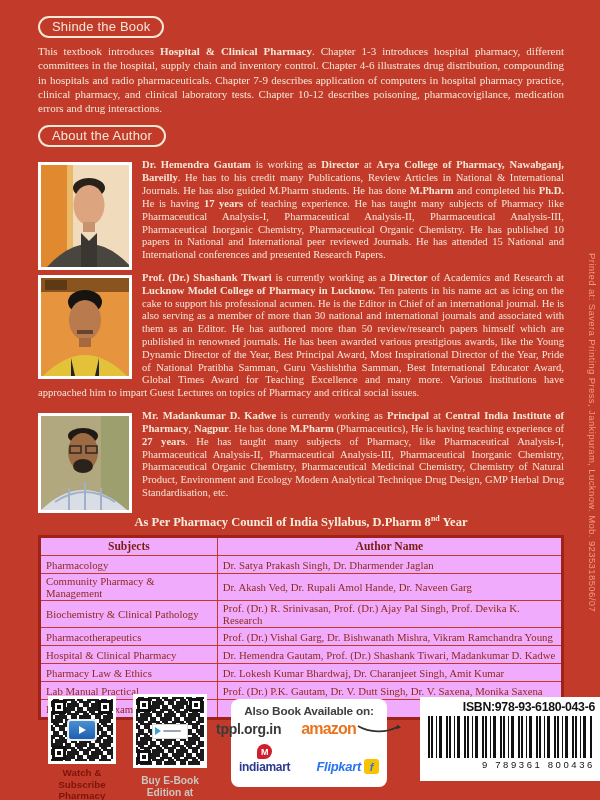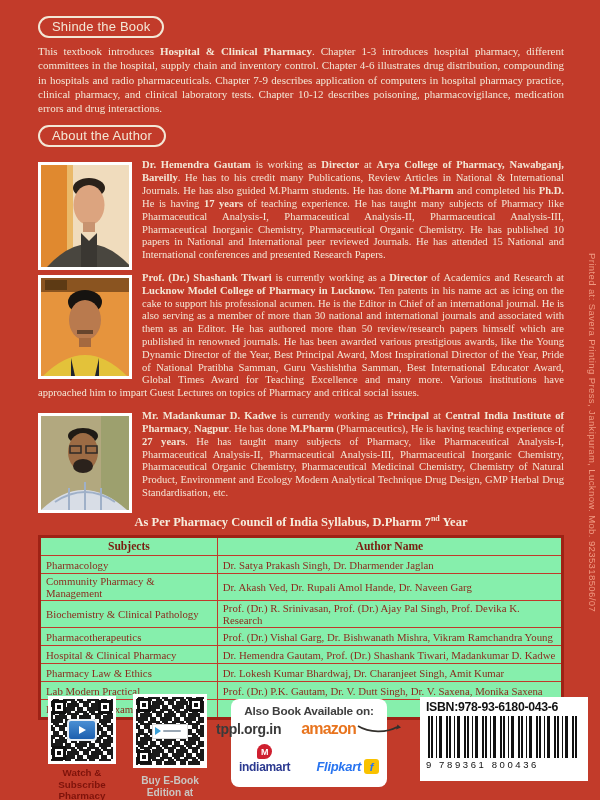--- a/index.html
+++ b/index.html
@@ -26,21 +26,21 @@
     width:88px;background:#e8933c;overflow:hidden;line-height:0;
   }
   .photo svg{display:block}
   .au1{margin-top:12px}
   .syl-title{
     clear:both;color:#f6ecdc;text-align:center;font-weight:bold;
     font-size:12.5px;margin:14px 0 5px;
   }
   .syl-title sup{font-size:8px}
   table.syllabus{
-    width:100%;border-collapse:collapse;background:#86efac;
+    width:100%;border-collapse:collapse;background:#f0abfc;
     border:3px solid #9e2215;
   }
   table.syllabus th,table.syllabus td{
     border:1px solid #c0392b;font-size:10.8px;color:#8c2b1e;
     padding:1px 5px;height:15px;text-align:left;
   }
   table.syllabus th{font-weight:bold;text-align:center;color:#7a1d10;font-size:11.6px}
   table.syllabus td:first-child,table.syllabus th:first-child{width:34%}
   
   .qr-wrap{position:absolute;text-align:center}
@@ -92,22 +92,22 @@
     font-weight:bold;font-size:9px;
   }
   .im-text{color:#2b3990;font-weight:bold;font-size:12px;letter-spacing:-.3px}
   .fk{display:flex;align-items:center;gap:3px}
   .fk-text{color:#2874f0;font-weight:bold;font-style:italic;font-size:13px;letter-spacing:-.3px}
   .fk-icon{
     width:15px;height:15px;background:#f9c200;border-radius:3px;color:#2874f0;
     font-style:italic;font-weight:bold;display:flex;align-items:center;justify-content:center;font-size:11px;
   }
   .isbn{
-    position:absolute;left:420px;top:697px;width:168px;height:84px;background:#fff;
-    box-sizing:border-box;padding:3px 6px 2px;text-align:left;
+    position:absolute;left:420px;top:697px;width:181px;height:84px;background:#fff;
+    box-sizing:border-box;padding:3px 6px 2px;text-align:right;
     font-family:"Liberation Sans",sans-serif;
   }
   .isbn-label{font-weight:bold;font-size:12.3px;color:#111;letter-spacing:-.3px;white-space:nowrap}
   .bars{
     height:42px;margin:2px 2px 0;
     background:repeating-linear-gradient(90deg,
       #111 0 2px,#fff 2px 3px,#111 3px 5px,#fff 5px 8px,
       #111 8px 9px,#fff 9px 11px,#111 11px 14px,#fff 14px 18px);
   }
   .isbn-digits{font-size:9.5px;color:#111;letter-spacing:2.6px;margin-top:1px;white-space:nowrap}
@@ -173,21 +173,21 @@
         <rect x="29" y="30" width="11" height="7" fill="none" stroke="#2e2a26" stroke-width="1.5"></rect>
         <rect x="45" y="30" width="11" height="7" fill="none" stroke="#2e2a26" stroke-width="1.5"></rect>
         <path d="M0 94 Q42 54 86 94 Z" fill="#d8dde6"></path>
         <path d="M28 72 L28 94 M44 66 L44 94 M60 72 L60 94" stroke="#9fb0c8" stroke-width="2" fill="none"></path>
         <path d="M14 86 Q44 66 74 86" stroke="#9fb0c8" stroke-width="2" fill="none"></path>
       </svg>
     </div>
     <p class="bio"><span class="b">Mr. Madankumar D. Kadwe</span><span> is currently working as </span><span class="b">Principal</span><span> at </span><span class="b">Central India Institute of Pharmacy</span><span>, </span><span class="b">Nagpur</span><span>. He has done </span><span class="b">M.Pharm</span><span> (Pharmaceutics), He is having teaching experience of </span><span class="b">27 years</span><span>. He has taught many subjects of Pharmacy, like Pharmaceutical Analysis-I, Pharmaceutical Analysis-II, Pharmaceutical Analysis-III, Pharmaceutical Inorganic Chemistry, Pharmaceutical Organic Chemistry, Pharmaceutical Medicinal Chemistry, Chemistry of Natural Product, Environment and Ecology Modern Analytical Technique Drug Design, GMP Herbal Drug Standardisation, etc.</span></p>
   </div>
 
-  <div class="syl-title"><span>As Per Pharmacy Council of India Syllabus,  D.Pharm 7</span><sup>nd</sup><span> Year</span></div>
+  <div class="syl-title"><span>As Per Pharmacy Council of India Syllabus,  D.Pharm 8</span><sup>nd</sup><span> Year</span></div>
 
   <table class="syllabus">
     <thead>
       <tr>
         <th>Subjects</th>
         <th>Author Name</th>
       </tr>
     </thead>
     <tbody>
         <tr>
@@ -208,21 +208,21 @@
         </tr>
         <tr>
           <td>Hospital &amp; Clinical Pharmacy</td>
           <td>Dr. Hemendra Gautam, Prof. (Dr.) Shashank Tiwari, Madankumar D. Kadwe</td>
         </tr>
         <tr>
           <td>Pharmacy Law &amp; Ethics</td>
           <td>Dr. Lokesh Kumar Bhardwaj, Dr. Charanjeet Singh, Amit Kumar</td>
         </tr>
         <tr>
-          <td>Lab Modern Practical</td>
+          <td>Lab Manual Practical</td>
           <td>Prof. (Dr.) P.K. Gautam, Dr. V. Dutt Singh, Dr. V. Saxena, Monika Saxena</td>
         </tr>
         <tr>
           <td>D.Pharm Exit Examination Kit</td>
           <td></td>
         </tr>
       </tbody>
   </table>
 </div>
 

